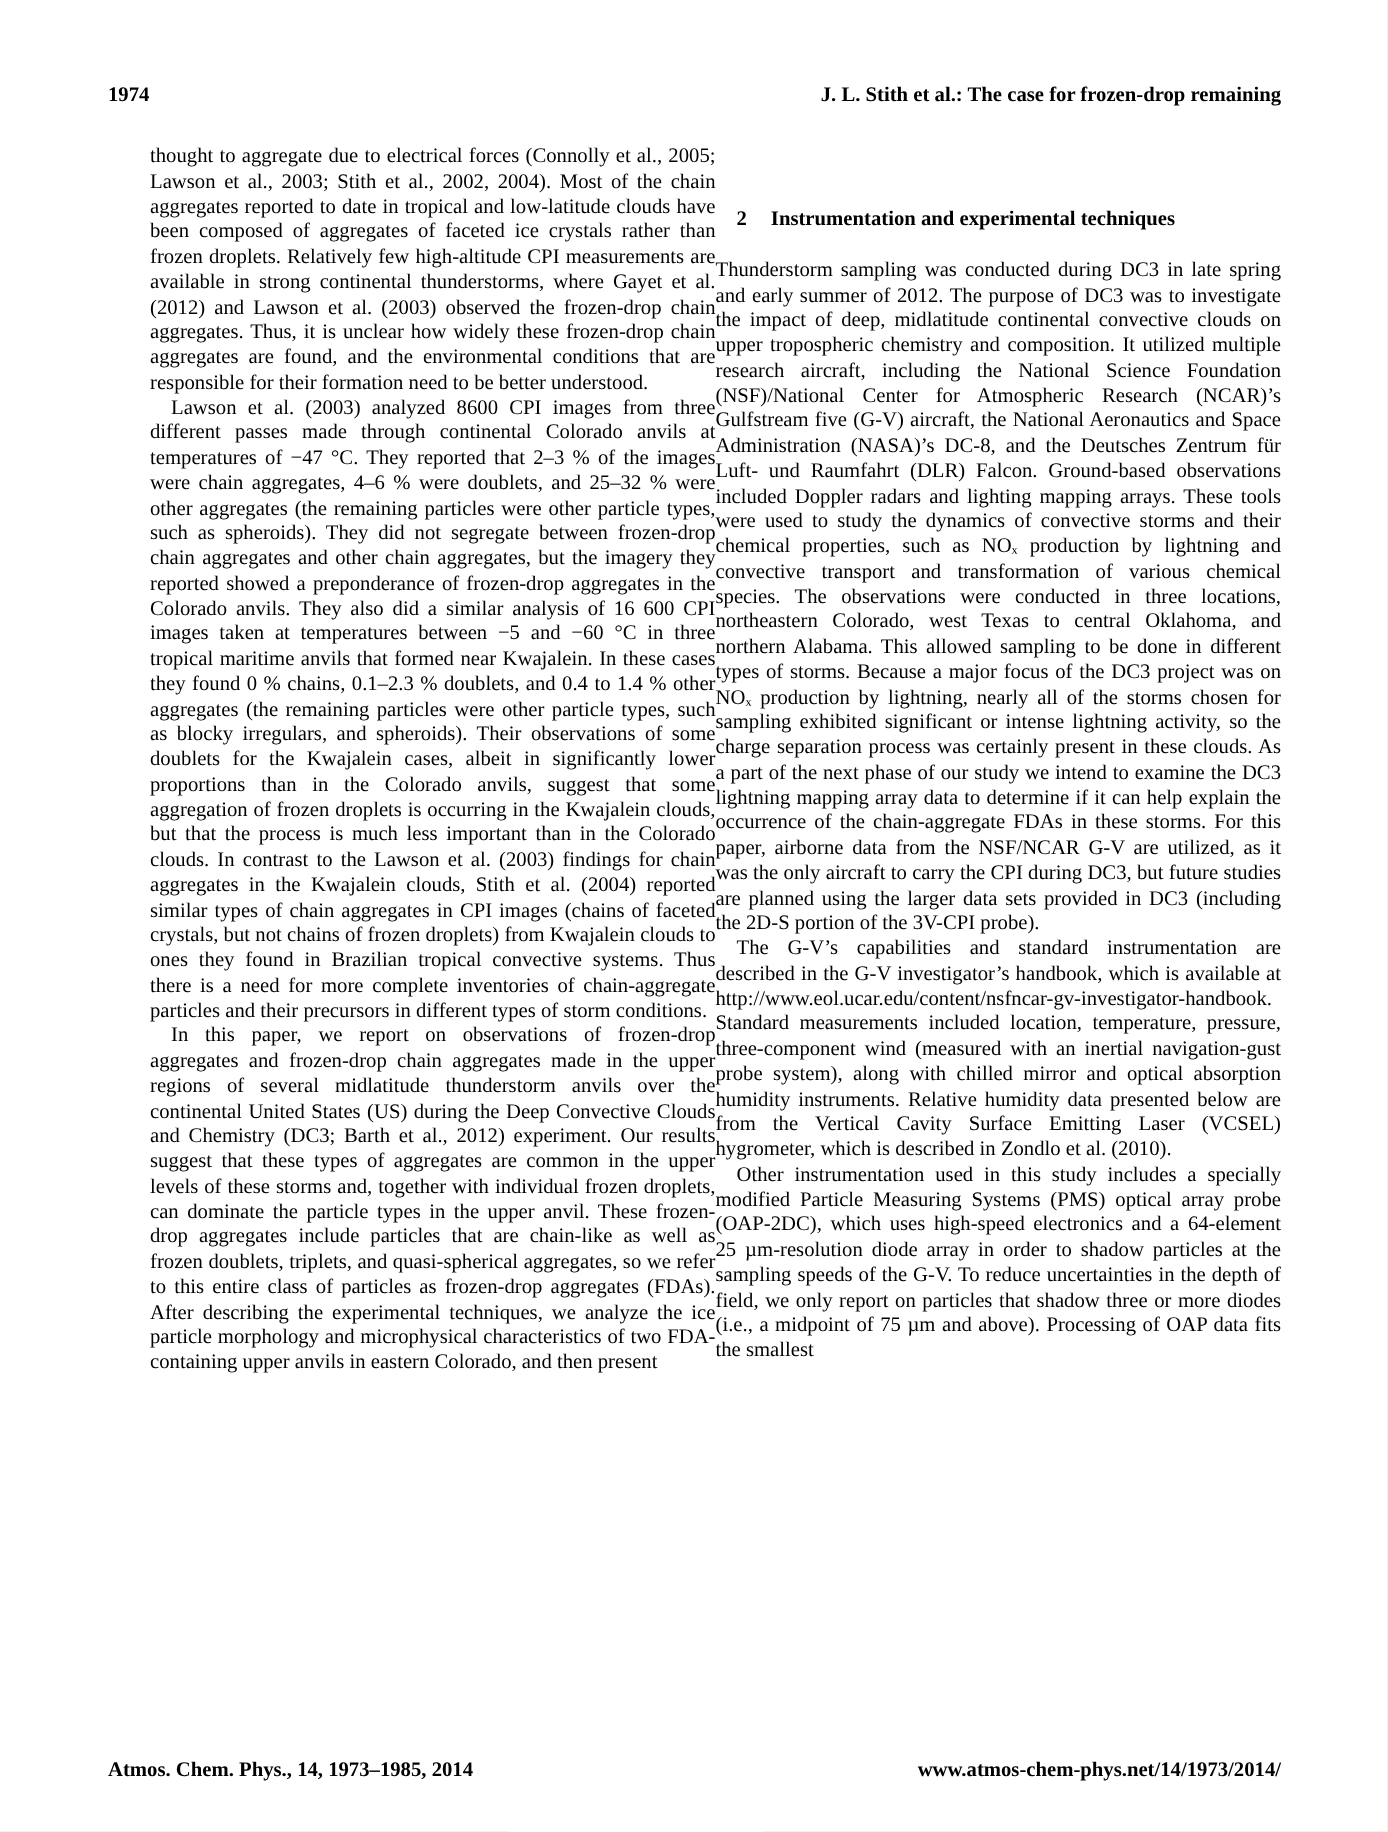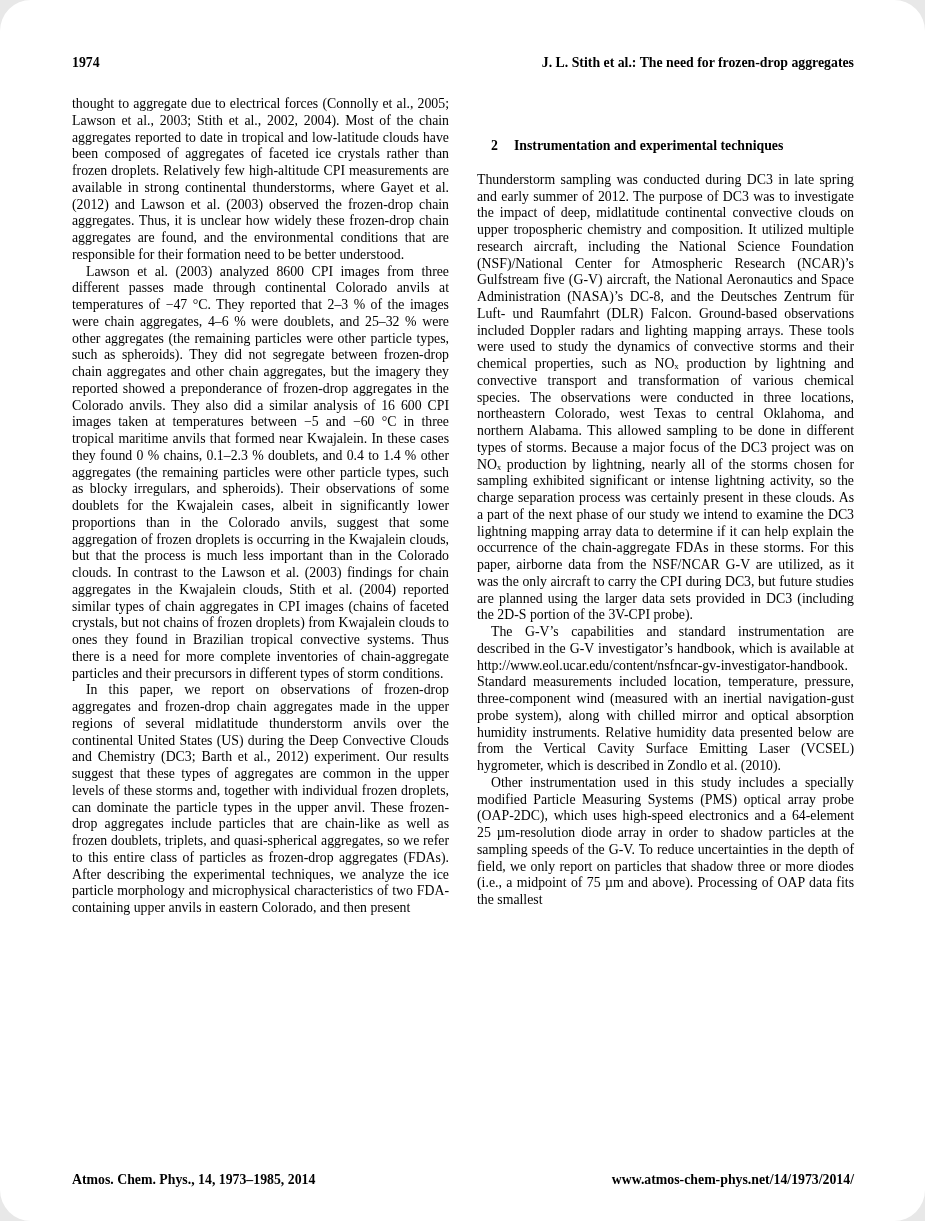--- a/index.html
+++ b/index.html
@@ -4,30 +4,29 @@
 <style>
   html,body{margin:0;padding:0;background:#e8e8e8;}
   .page{
     position:relative;
     width:925px;height:1221px;
     margin:0 auto;
     background:#ffffff;
     font-family:"Liberation Serif", serif;
     color:#000;
     overflow:hidden;
-    border-radius:31px;
   }
   .running-head{
     position:absolute;top:55px;left:72px;right:71px;
     display:flex;justify-content:space-between;align-items:baseline;
     font-size:13.8px;font-weight:bold;
   }
   .body-columns{
-    position:absolute;top:96px;left:72px;right:71px;
-    display:flex;justify-content:space-between;
+    position:absolute;top:96px;left:60px;right:71px;
+    display:flex;justify-content:flex-end;
   }
   .col{
     width:377px;
     font-size:13.8px;
     line-height:16.75px;
     text-align:justify;
     hyphens:auto;
     -webkit-hyphens:auto;
   }
   .para{margin:0;padding:0;}
@@ -45,21 +44,21 @@
     font-size:13.8px;font-weight:bold;
   }
 </style>
 </head>
 <body>
 
 <div class="page">
 
   <header class="running-head">
     <span class="page-num">1974</span>
-    <span class="run-title">J. L. Stith et al.: The need for frozen-drop aggregates</span>
+    <span class="run-title">J. L. Stith et al.: The case for frozen-drop remaining</span>
   </header>
 
   <main class="body-columns">
 
     <section class="col col-left">
       <p class="para">thought to aggregate due to electrical forces (Connolly et al., 2005; Lawson et al., 2003; Stith et al., 2002, 2004). Most of the chain aggregates reported to date in tropical and low-latitude clouds have been composed of aggregates of faceted ice crystals rather than frozen droplets. Relatively few high-altitude CPI measurements are available in strong continental thunderstorms, where Gayet et al. (2012) and Lawson et al. (2003) observed the frozen-drop chain aggregates. Thus, it is unclear how widely these frozen-drop chain aggregates are found, and the environmental conditions that are responsible for their formation need to be better understood.</p>
       <p class="para indent">Lawson et al. (2003) analyzed 8600 CPI images from three different passes made through continental Colorado anvils at temperatures of −47 °C. They reported that 2–3 % of the images were chain aggregates, 4–6 % were doublets, and 25–32 % were other aggregates (the remaining particles were other particle types, such as spheroids). They did not segregate between frozen-drop chain aggregates and other chain aggregates, but the imagery they reported showed a preponderance of frozen-drop aggregates in the Colorado anvils. They also did a similar analysis of 16 600 CPI images taken at temperatures between −5 and −60 °C in three tropical maritime anvils that formed near Kwajalein. In these cases they found 0 % chains, 0.1–2.3 % doublets, and 0.4 to 1.4 % other aggregates (the remaining particles were other particle types, such as blocky irregulars, and spheroids). Their observations of some doublets for the Kwajalein cases, albeit in significantly lower proportions than in the Colorado anvils, suggest that some aggregation of frozen droplets is occurring in the Kwajalein clouds, but that the process is much less important than in the Colorado clouds. In contrast to the Lawson et al. (2003) findings for chain aggregates in the Kwajalein clouds, Stith et al. (2004) reported similar types of chain aggregates in CPI images (chains of faceted crystals, but not chains of frozen droplets) from Kwajalein clouds to ones they found in Brazilian tropical convective systems. Thus there is a need for more complete inventories of chain-aggregate particles and their precursors in different types of storm conditions.</p>
       <p class="para indent">In this paper, we report on observations of frozen-drop aggregates and frozen-drop chain aggregates made in the upper regions of several midlatitude thunderstorm anvils over the continental United States (US) during the Deep Convective Clouds and Chemistry (DC3; Barth et al., 2012) experiment. Our results suggest that these types of aggregates are common in the upper levels of these storms and, together with individual frozen droplets, can dominate the particle types in the upper anvil. These frozen-drop aggregates include particles that are chain-like as well as frozen doublets, triplets, and quasi-spherical aggregates, so we refer to this entire class of particles as frozen-drop aggregates (FDAs). After describing the experimental techniques, we analyze the ice particle morphology and microphysical characteristics of two FDA-containing upper anvils in eastern Colorado, and then present</p>
     </section>
 

